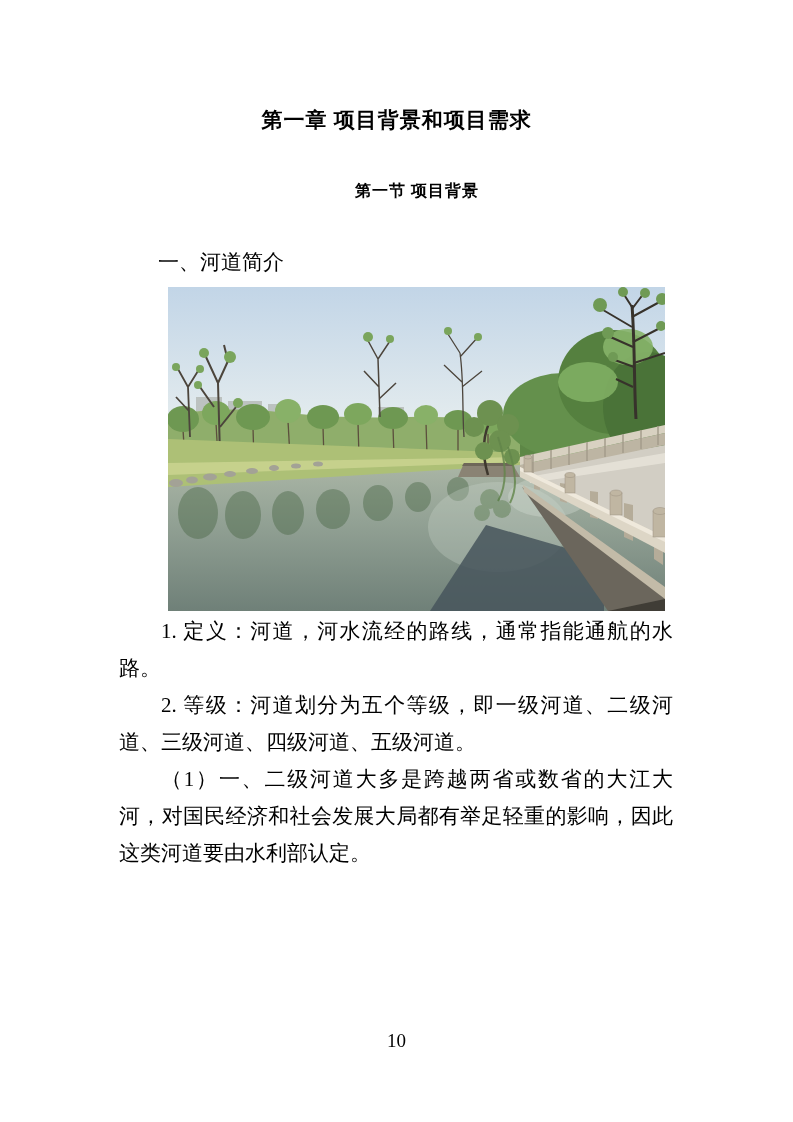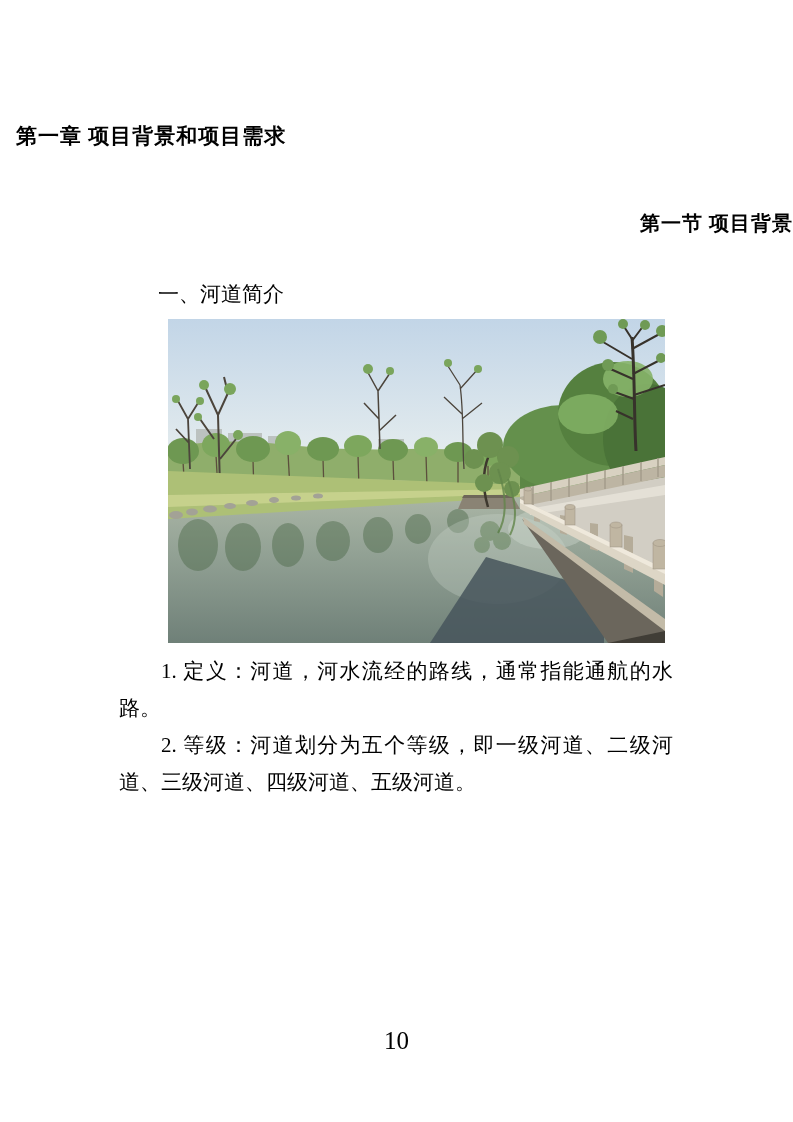--- a/index.html
+++ b/index.html
@@ -9,32 +9,33 @@
   .page {
     position: relative;
     width: 793px; height: 1122px;
     margin: 0 auto;
     background: #ffffff;
     color: #000000;
     font-family: "Liberation Serif", "DejaVu Serif", serif;
     overflow: hidden;
   }
   .chapter-title {
-    margin: 16px;
+    margin: 0;
     padding-top: 106px;
+    text-align: center;
     font-size: 21px;
     line-height: 28px;
     font-weight: 700;
     letter-spacing: 1px;
   }
   .section-title {
     margin: 0;
     padding-top: 44px;
-    text-align: right;
-    font-size: 20px;
+    text-align: center;
+    font-size: 16px;
     line-height: 26px;
     font-weight: 700;
     letter-spacing: 1px;
     padding-left: 41px;
   }
   .body-col {
     margin-left: 119px;
     margin-right: 120px;
   }
   .subheading {
@@ -45,35 +46,35 @@
     font-weight: 400;
     text-indent: 39px;
     font-family: Liberation Mono, monospace;
   }
   .photo-figure {
     margin: 10px 0 0 49px;
     width: 497px; height: 324px;
     line-height: 0;
   }
   .photo-figure svg { display: block; }
-  .paragraphs { margin-top: 10px; }
+  .paragraphs { margin-top: 2px; }
   .paragraphs p {
     margin: 0;
     font-size: 21px;
     line-height: 37px;
     text-align: justify;
     text-indent: 2em;
     word-break: break-all;
   }
   .page-number {
     position: absolute;
     left: 0; right: 0;
     top: 1030px;
     text-align: center;
-    font-size: 25px;
+    font-size: 19px;
     line-height: 22px;
   }
 </style>
 </head>
 <body>
 
 <div class="page">
 
   <h1 class="chapter-title">第一章 项目背景和项目需求</h1>
 
@@ -264,19 +265,20 @@
             <rect x="485" y="224" width="14" height="26"></rect>
               <ellipse cx="492" cy="224" rx="7" ry="3.5"></ellipse>
           </g>
         </g>
       </svg>
     </figure>
 
     <div class="paragraphs">
       <p>1. 定义：河道，河水流经的路线，通常指能通航的水路。</p>
       <p>2. 等级：河道划分为五个等级，即一级河道、二级河道、三级河道、四级河道、五级河道。</p>
+      <p>（1）一、二级河道大多是跨越两省或数省的大江大河，对国民经济和社会发展大局都有举足轻重的影响，因此这类河道要由水利部认定。</p>
     </div>
 
   </div>
 
   <div class="page-number">10</div>
 
 </div>
 
 </body></html>

